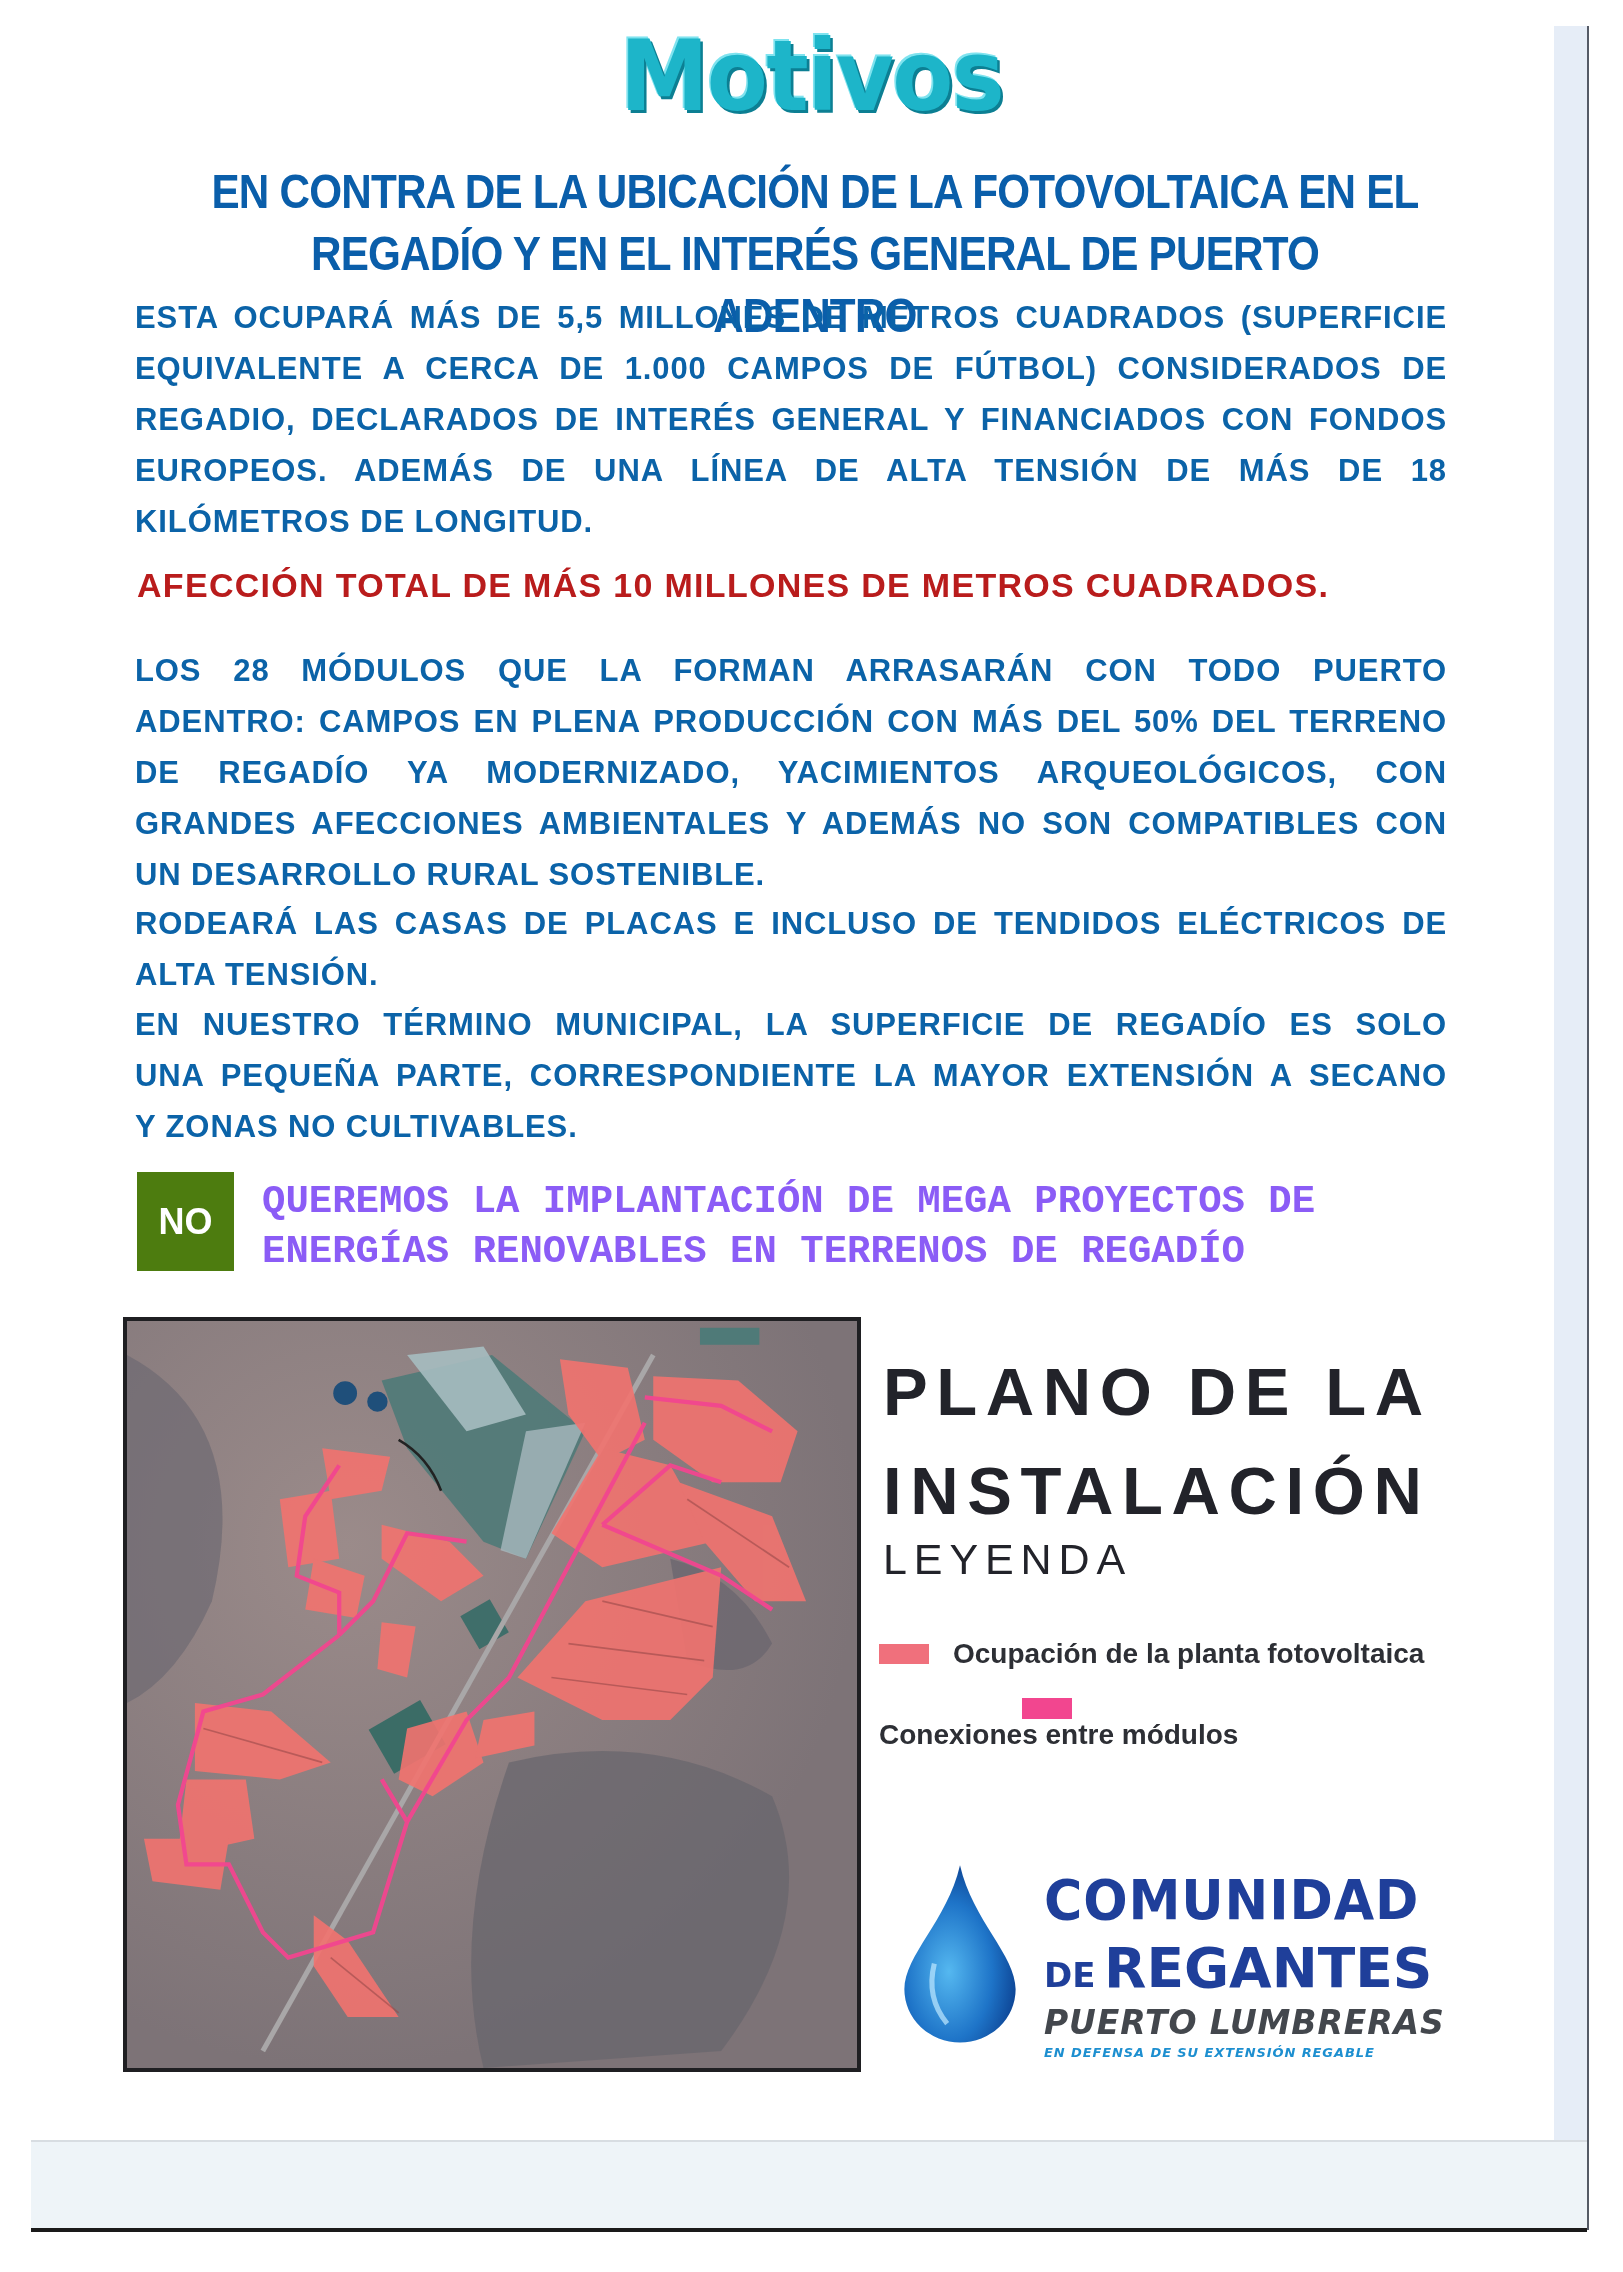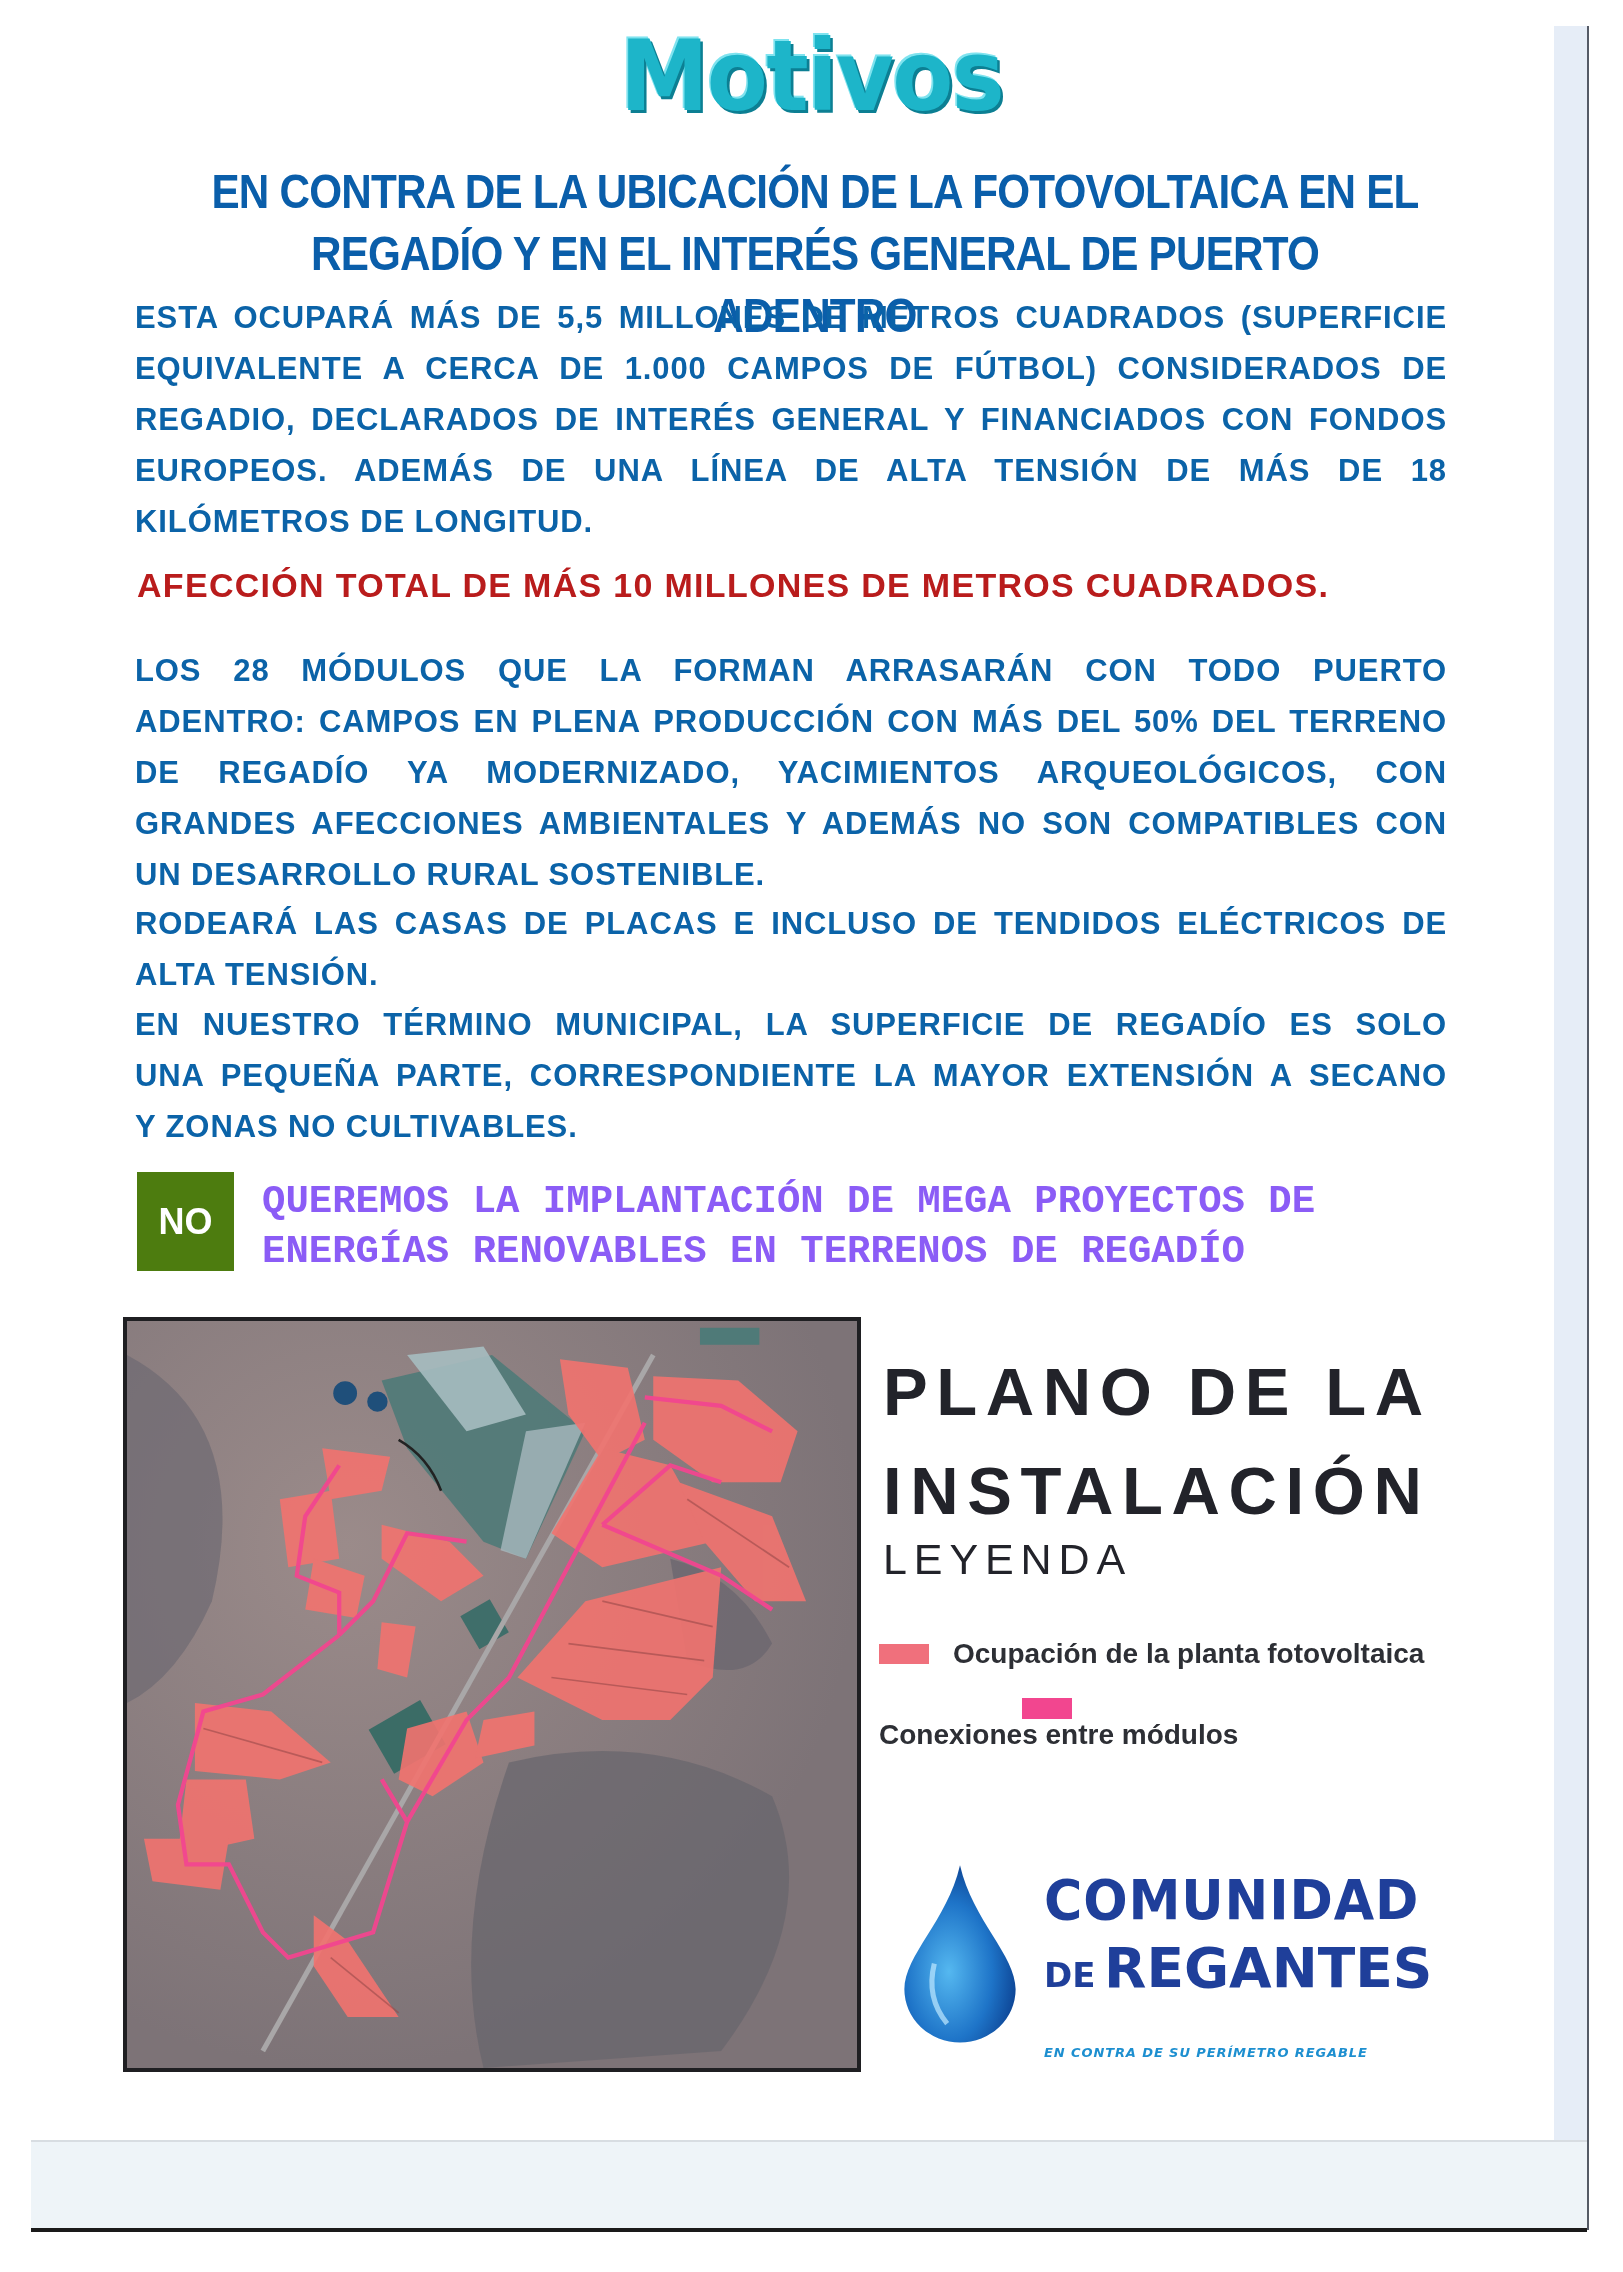--- a/index.html
+++ b/index.html
@@ -206,15 +206,16 @@
         <stop offset="1" stop-color="#0b3f8f"></stop>
       </radialGradient>
     </defs>
     <path d="M70 5 C85 70 135 110 135 150 A65 62 0 0 1 5 150 C5 110 55 70 70 5 Z" fill="url(#dropG)"></path>
     <path d="M40 120 Q30 160 55 190" stroke="#bfe8ff" stroke-width="6" fill="none" opacity="0.7"></path>
   </svg>
   <div class="logo-line1">COMUNIDAD</div>
   <div class="logo-line2">
     <span class="small">DE</span><span class="big">REGANTES</span>
   </div>
-  <div class="logo-line4">EN CONTRA DE SU PERÍMETRO REGABLE</div>
+  <div class="logo-line3">PUERTO LUMBRERAS</div>
+  <div class="logo-line4">EN DEFENSA DE SU EXTENSIÓN REGABLE</div>
 </div>
 
 
 </body></html>

